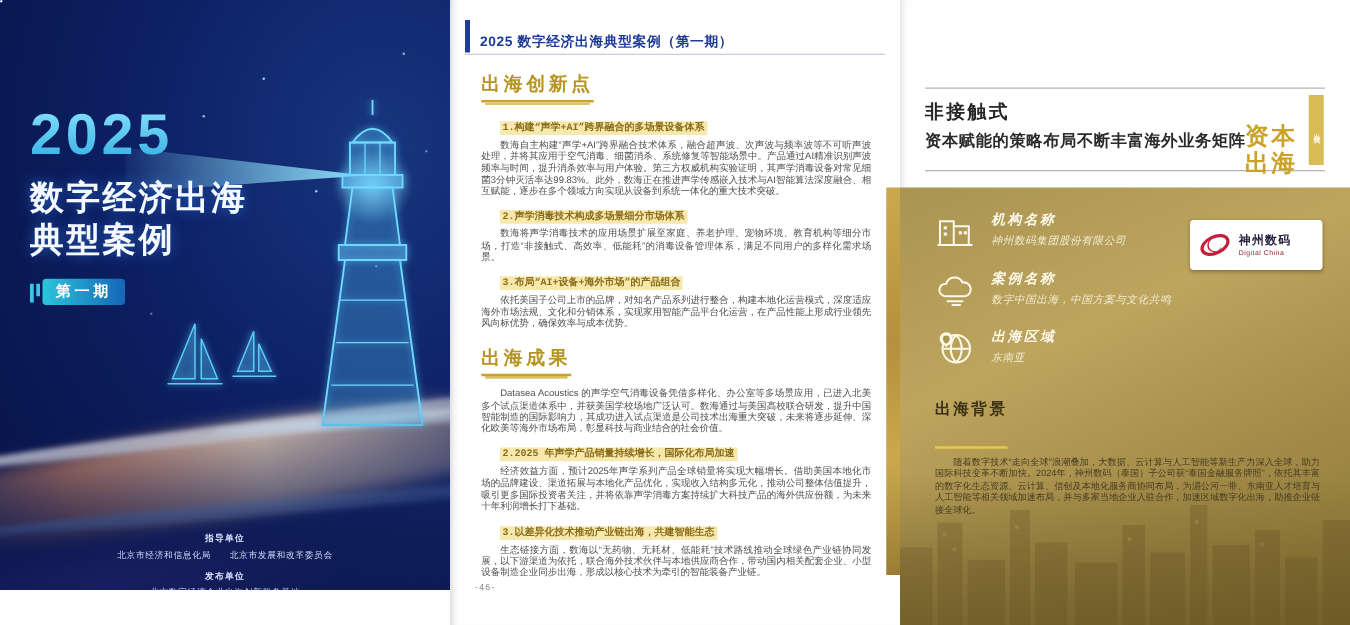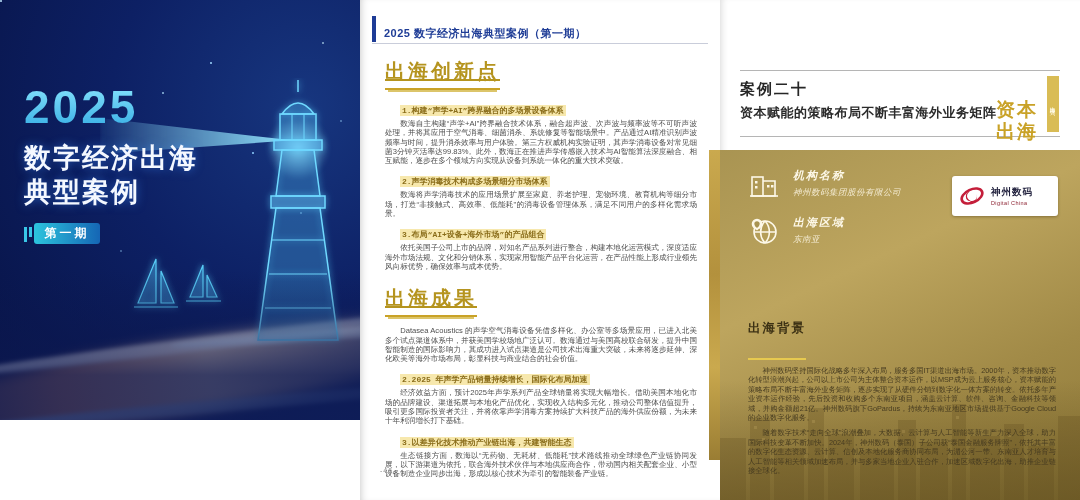--- a/index.html
+++ b/index.html
@@ -1,21 +1,21 @@
 <!DOCTYPE html>
 <html><head>
 <meta charset="utf-8">
 <style>
   * { margin:0; padding:0; box-sizing:border-box; }
   html,body { background:#222; }
   body { font-family:"Liberation Sans", sans-serif; }
   .stage { position:relative; width:1080px; height:500px; margin:0 auto; overflow:hidden; background:#fff; }
 
   
-  .cover { position:absolute; left:0; top:0; width:360px; height:420px; overflow:hidden;
+  .cover { position:absolute; left:0; top:0; width:360px; height:472px; overflow:hidden;
     background: radial-gradient(ellipse at 85% 25%, #17367f 0%, #0d2064 45%, #071243 100%); }
   .cover:after { content:""; position:absolute; left:0; bottom:0; width:100%; height:150px;
     background:linear-gradient(180deg, rgba(10,20,70,0) 0%, rgba(12,24,80,0.8) 70%); }
   .stars { position:absolute; left:0; top:0; width:2px; height:2px; border-radius:50%; background:#bfe6ff;
     box-shadow: 210px 62px 0 0 #9fd8ff, 252px 152px 0 0 #8fd0ff, 162px 92px 0 0 rgba(180,230,255,.8),
     322px 42px 0 0 rgba(200,240,255,.7), 62px 202px 0 0 rgba(160,220,255,.6), 300px 212px 0 0 rgba(160,220,255,.5),
     120px 250px 0 0 rgba(160,220,255,.45), 340px 120px 0 0 rgba(160,220,255,.5); }
   .trail { position:absolute; border-radius:50%; }
   .t5 { left:40px; top:360px; width:500px; height:210px; filter:blur(6px);
     background:radial-gradient(ellipse at 60% 30%, rgba(25,50,120,0.95), rgba(10,20,70,0) 70%); }
@@ -54,22 +54,22 @@
   .cf-date  { font-size:7.5px; margin-top:14px; letter-spacing:1px; color:#dde6ff; }
 
   
   .page-mid { position:absolute; left:360px; top:0; width:360px; height:500px; background:#ffffff; overflow:hidden;
     box-shadow:inset 6px 0 8px -6px rgba(0,0,0,0.25); }
   .mid-header { position:absolute; left:12px; top:16px; display:flex; align-items:flex-end; }
   .mid-header .bar { width:4px; height:26px; background:#1e3c96; margin-right:8px; }
   .mid-header .txt { font-size:11px; font-weight:700; color:#1e3c96; letter-spacing:0.5px; padding-bottom:1px; }
   .mid-rule { position:absolute; left:12px; top:43px; width:336px; height:1px; background:#c9cdda; }
   .mid-body { position:absolute; left:25px; top:58px; width:312px; }
-  .sec-title { display:inline-block; color:#b5941f; font-size:20px; font-weight:800; letter-spacing:3px;
-    padding-bottom:3px; border-bottom:2px solid #c9a227; box-shadow:0 5px 0 -3px #dcc56a;text-decoration:underline; }
+  .sec-title { display:inline-block; color:#b5941f; font-size:15px; font-weight:800; letter-spacing:3px;
+    padding-bottom:3px; border-bottom:2px solid #c9a227; box-shadow:0 5px 0 -3px #dcc56a; }
   .sec-items { margin-top:9px; margin-bottom:14px; }
   .item-head { margin:5px 0 2px 0; padding-left:15px; }
   .item-head span { display:inline; background:#f7e8ad; color:#8a6d1a; font-weight:700; font-size:8px; padding:1px 2px;font-family:Liberation Mono, monospace; }
   .item-body { font-size:7.6px; line-height:9.3px; color:#4f4f4f; text-align:justify; text-indent:2em; }
   .page-num { position:absolute; left:20px; top:467px; font-size:7px; color:#8a8a8a; letter-spacing:1px; }
   .gold-edge { position:absolute; right:0; top:150px; width:11px; height:310px;
     background:linear-gradient(180deg,#caa94e 0%, #b3913d 40%, #caa94e 70%, #9a7d33 100%); }
 
   
   .page-right { position:absolute; left:720px; top:0; width:360px; height:500px; background:#fff; overflow:hidden;
@@ -194,21 +194,21 @@
         <div class="item-body">生态链接方面，数海以“无药物、无耗材、低能耗”技术路线推动全球绿色产业链协同发展，以下游渠道为依托，联合海外技术伙伴与本地供应商合作，带动国内相关配套企业、小型设备制造企业同步出海，形成以核心技术为牵引的智能装备产业链。</div>
       </div>
     </div>
 
     <div class="page-num">-46-</div>
     <div class="gold-edge"></div>
   </div>
 
   <div class="page-right">
     <div class="case-header">
-      <div class="case-no">案例二十</div>
+      <div class="case-no">非接触式</div>
       <div class="case-title">资本赋能的策略布局不断丰富海外业务矩阵</div>
     </div>
     <div class="tag">
       <div>资本</div>
       <div>出海</div>
     </div>
     <div class="tag-ribbon">出海模式</div>
 
     <div class="gold-area">
       <svg class="skyline" width="360" height="110" viewBox="0 0 360 110">
@@ -252,20 +252,33 @@
             <rect x="23" y="17" width="2.5" height="2.5" fill="#fdf8e8" stroke="none"></rect>
           </g>
         </svg>
         <div>
           <div class="info-label">机构名称</div>
           <div class="info-value">神州数码集团股份有限公司</div>
         </div>
       </div>
       <div class="info-row">
         <svg class="info-icon" viewBox="0 0 32 32">
+          <g stroke="#fdf8e8" fill="none" stroke-width="1.6" stroke-linecap="round">
+            <path d="M8 22 a5 5 0 0 1 1-10 a7 7 0 0 1 13-1 a5 5 0 0 1 2 11 Z"></path>
+            <path d="M10 26 h12"></path>
+            <path d="M14 29 h6"></path>
+          </g>
+        </svg>
+        <div>
+          <div class="info-label">案例名称</div>
+          <div class="info-value">数字中国出海，中国方案与文化共鸣</div>
+        </div>
+      </div>
+      <div class="info-row">
+        <svg class="info-icon" viewBox="0 0 32 32">
           <g stroke="#fdf8e8" fill="none" stroke-width="1.6">
             <circle cx="17" cy="17" r="11"></circle>
             <path d="M6 17 h22 M17 6 a16 16 0 0 1 0 22 M17 6 a16 16 0 0 0 0 22"></path>
             <circle cx="9" cy="9" r="4.5" fill="#a99452"></circle>
             <path d="M9 5.5 a3.5 3.5 0 0 1 3.5 3.5 c0 2.5 -3.5 5.5 -3.5 5.5 s-3.5 -3 -3.5 -5.5 a3.5 3.5 0 0 1 3.5 -3.5 Z"></path>
           </g>
         </svg>
         <div>
           <div class="info-label">出海区域</div>
           <div class="info-value">东南亚</div>
@@ -281,18 +294,17 @@
         </g>
       </svg>
       <div class="logo-txt">
         <div class="logo-name">神州数码</div>
         <div class="logo-sub">Digital China</div>
       </div>
     </div>
 
     <div class="bg-sec">
       <div class="bg-title">出海背景</div>
-      <div class="bg-para">神州数码坚持国际化战略多年深入布局，服务多国IT渠道出海市场。2000年，资本推动数字化转型浪潮兴起，公司以上市公司为主体整合资本运作，以MSP成为云上服务核心，资本赋能的策略布局不断丰富海外业务矩阵，逐步实现了从硬件分销到数字化一体方案的转变。依托多年产业资本运作经验，先后投资和收购多个东南亚项目，涵盖云计算、软件、咨询、金融科技等领域，并购金额超21亿。神州数码旗下GoPardus，持续为东南亚地区市场提供基于Google Cloud的企业数字化服务。</div>
       <div class="bg-para">随着数字技术“走向全球”浪潮叠加，大数据、云计算与人工智能等新生产力深入全球，助力国际科技变革不断加快。2024年，神州数码（泰国）子公司获“泰国金融服务牌照”，依托其丰富的数字化生态资源、云计算、信创及本地化服务商协同布局，为湄公河一带、东南亚人才培育与人工智能等相关领域加速布局，并与多家当地企业入驻合作，加速区域数字化出海，助推企业链接全球化。</div>
     </div>
   </div>
 
 </div>
 
 </body></html>

